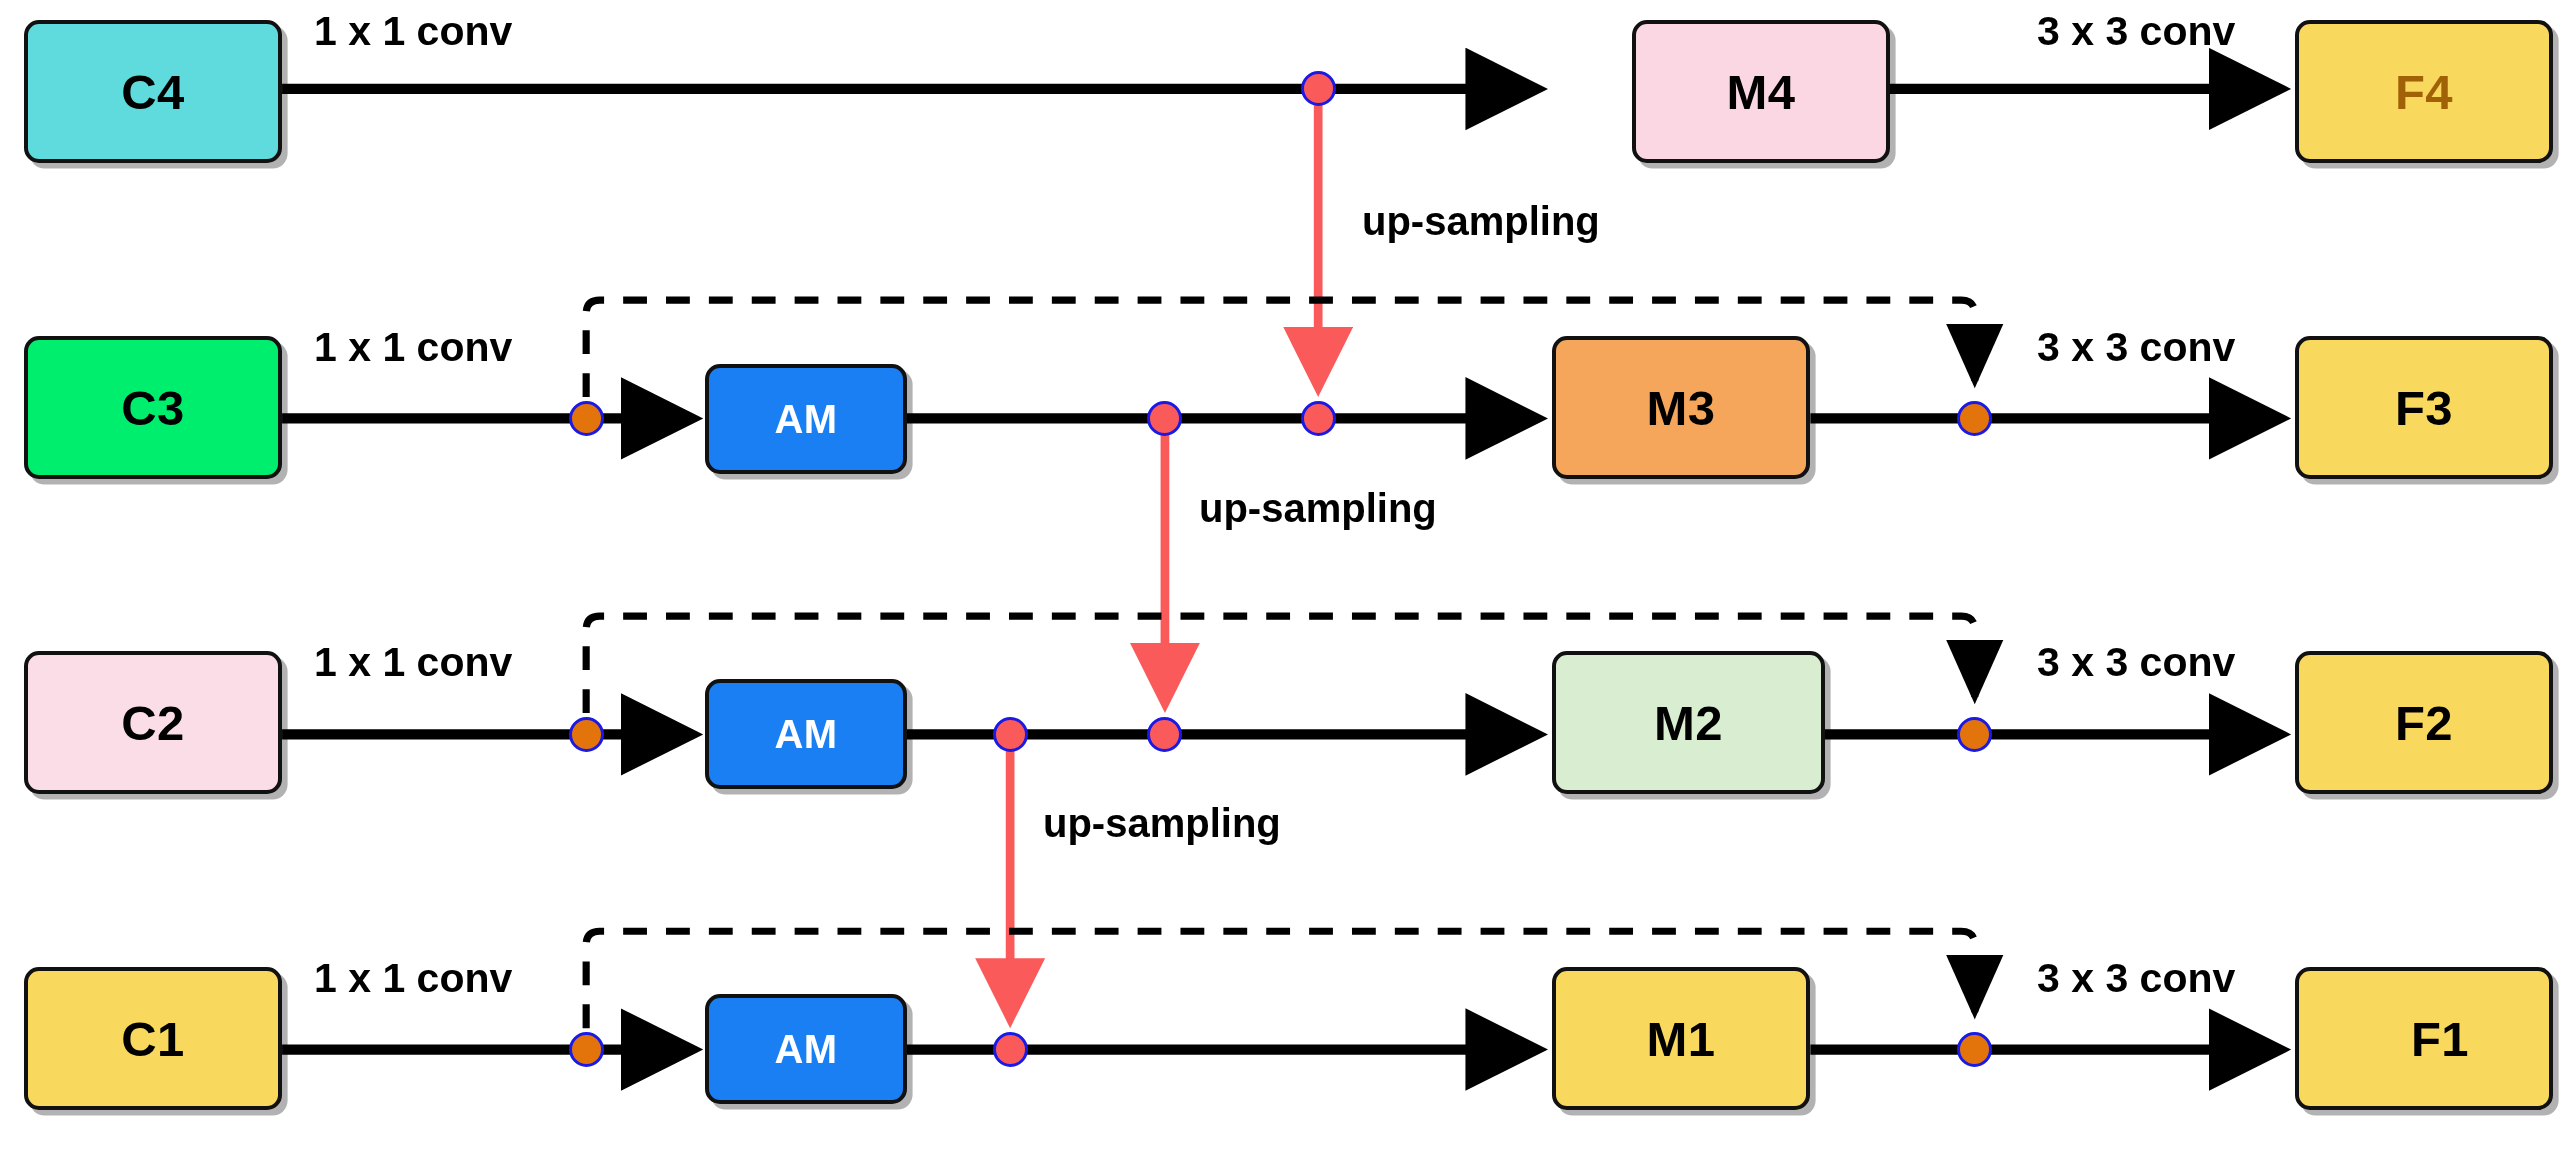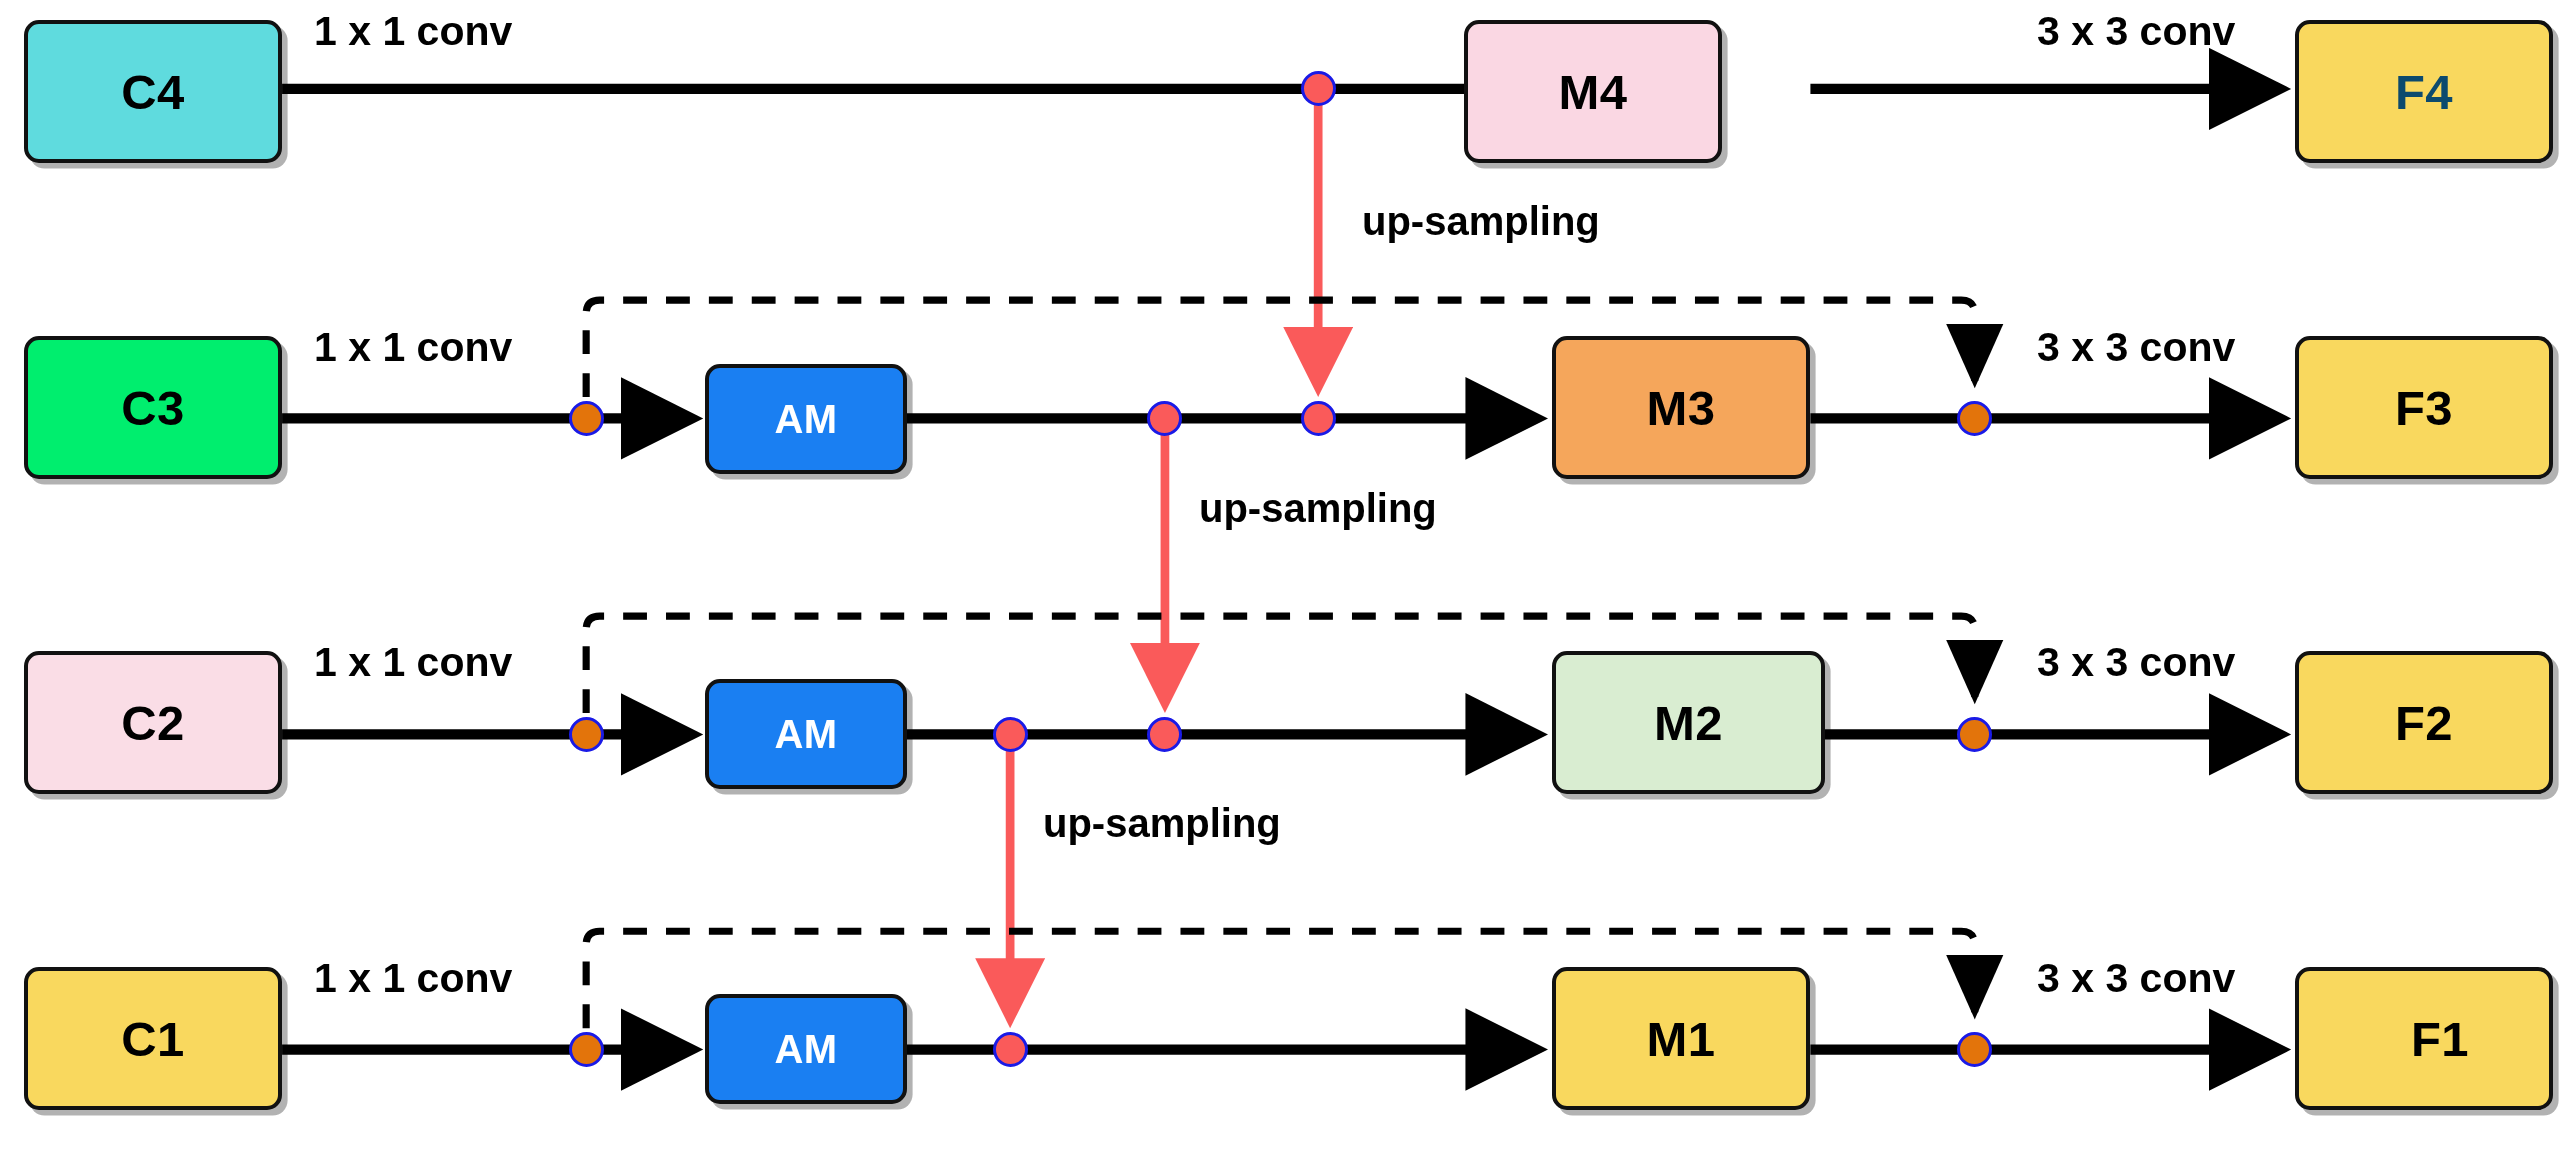--- a/index.html
+++ b/index.html
@@ -97,24 +97,24 @@
 
     <line x1="355" y1="1322" x2="866" y2="1322" stroke="#000000" stroke-width="13" marker-end="url(#arrow-black)"></line>
     <line x1="1142" y1="1322" x2="1930" y2="1322" stroke="#000000" stroke-width="13" marker-end="url(#arrow-black)"></line>
     <line x1="2280" y1="1322" x2="2866" y2="1322" stroke="#000000" stroke-width="13" marker-end="url(#arrow-black)"></line>
     <path d="M738,1295 L738,1190 Q738,1173 755,1173 L2470,1173 Q2487,1173 2487,1190 L2487,1275" fill="none" stroke="#000000" stroke-width="9" stroke-dasharray="30 24" marker-end="url(#arrow-black-thin)"></path>
   </svg>
 
   <div class="node-box" style="left: 24px; top: 20px; width: 258px; height: 143px; background: rgb(95, 219, 222); color: rgb(0, 0, 0); font-size: 49px;">
       <span>C4</span>
     </div>
-  <div class="node-box" style="left: 1464px; top: 20px; width: 258px; height: 143px; background: rgb(250, 215, 227); color: rgb(0, 0, 0); font-size: 49px;">
+  <div class="node-box" style="left: 1632px; top: 20px; width: 258px; height: 143px; background: rgb(250, 215, 227); color: rgb(0, 0, 0); font-size: 49px;">
       <span>M4</span>
     </div>
-  <div class="node-box" style="left: 2295px; top: 20px; width: 258px; height: 143px; background: rgb(249, 216, 94); color: #0c4a6e; font-size: 49px;">
+  <div class="node-box" style="left: 2295px; top: 20px; width: 258px; height: 143px; background: rgb(249, 216, 94); color: #a16207; font-size: 49px;">
       <span>F4</span>
     </div>
 
   <div class="node-box" style="left: 24px; top: 336px; width: 258px; height: 143px; background: rgb(0, 238, 110); color: rgb(0, 0, 0); font-size: 49px;">
       <span>C3</span>
     </div>
   <div class="node-box am" style="left: 705px; top: 364px; width: 202px; height: 110px; background: rgb(26, 127, 242); color: rgb(255, 255, 255); font-size: 40px;">
       <span>AM</span>
     </div>
   <div class="node-box" style="left: 1552px; top: 336px; width: 258px; height: 143px; background: rgb(245, 166, 91); color: rgb(0, 0, 0); font-size: 49px;">

